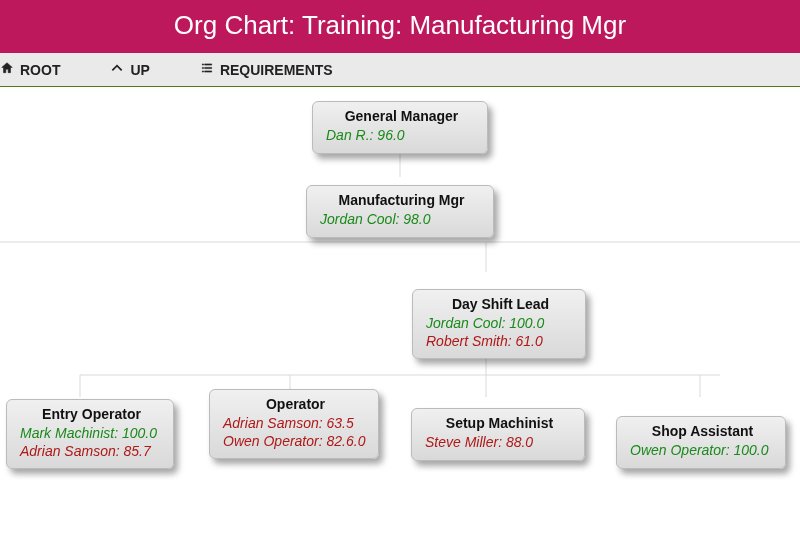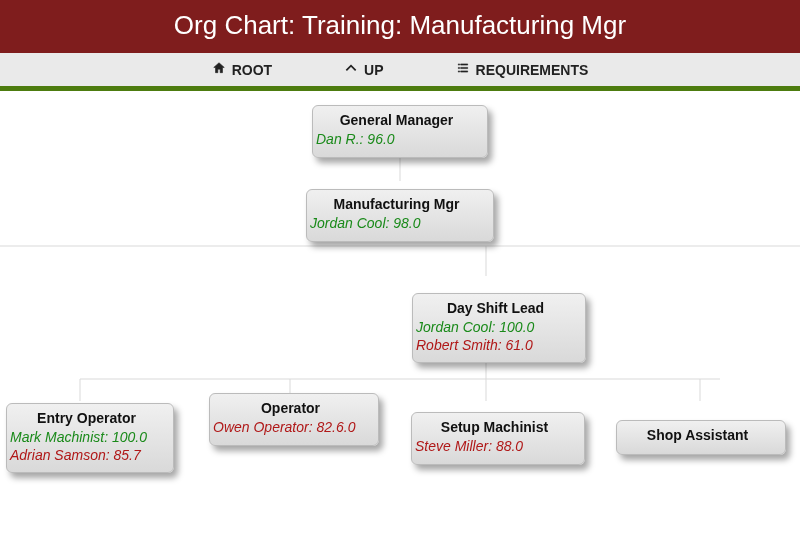--- a/index.html
+++ b/index.html
@@ -1,21 +1,21 @@
 <!DOCTYPE html>
 <html><head>
 <meta charset="utf-8">
 <style>
   html,body{margin:0;padding:0;font-family:Arial,Helvetica,sans-serif;background:#fff;width:800px;height:540px;overflow:hidden}
-  .hdr{background:#7f1d1d;color:#fff;text-align:center;font-size:26px;padding:10px 0 12px 0}
-  .toolbar{background:#eaeaea;border-bottom:5px solid #4d7c0f;display:flex;justify-content:center;gap:72px;padding:8px 0}
+  .hdr{background:#be185d;color:#fff;text-align:center;font-size:26px;padding:10px 0 12px 0}
+  .toolbar{background:#eaeaea;border-bottom:1px solid #4d7c0f;display:flex;gap:50px;padding:8px 0}
   .tbtn{display:flex;align-items:center;gap:6px;font-weight:bold;font-size:14px;color:#222;cursor:pointer}
   .tbtn svg{width:14px;height:14px;fill:#222;stroke:#222}
   .chart{position:relative;height:430px}
-  .node{position:absolute;background:linear-gradient(#f0f0f0,#d9d9d9);border:1px solid #bbb;border-radius:6px;box-shadow:4px 5px 6px rgba(0,0,0,.35);padding:6px 10px 8px 3px;box-sizing:border-box;cursor:pointer}
+  .node{position:absolute;background:linear-gradient(#f0f0f0,#d9d9d9);border:1px solid #bbb;border-radius:6px;box-shadow:4px 5px 6px rgba(0,0,0,.35);padding:6px 10px 8px 13px;box-sizing:border-box;cursor:pointer}
   .title{font-weight:bold;font-size:14px;color:#111;text-align:center;margin-bottom:3px;white-space:nowrap}
   .p{font-style:italic;font-size:14px;line-height:1.25;white-space:nowrap}
   .g{color:#1a8a1a}
   .r{color:#b01818}
   svg.lines{position:absolute;left:0;top:0;width:800px;height:430px;pointer-events:none}
 </style>
 </head>
 <body>
 
 <div class="hdr">Org Chart: Training: Manufacturing Mgr</div>
@@ -73,24 +73,26 @@
   </div>
 
   <div class="node" style="left:6px;top:312px;width:168px">
     <div class="title">Entry Operator</div>
     <div class="p g">Mark Machinist: 100.0</div>
     <div class="p r">Adrian Samson: 85.7</div>
   </div>
 
   <div class="node" style="left:209px;top:302px;width:170px">
     <div class="title">Operator</div>
+    <div class="p r">Adrian Samson: 63.5</div>
     <div class="p r">Owen Operator: 82.6.0</div>
   </div>
 
   <div class="node" style="left:411px;top:321px;width:174px">
     <div class="title">Setup Machinist</div>
     <div class="p r">Steve Miller: 88.0</div>
   </div>
 
   <div class="node" style="left:616px;top:329px;width:170px">
     <div class="title">Shop Assistant</div>
+    <div class="p g">Owen Operator: 100.0</div>
   </div>
 </div>
 
 </body></html>

